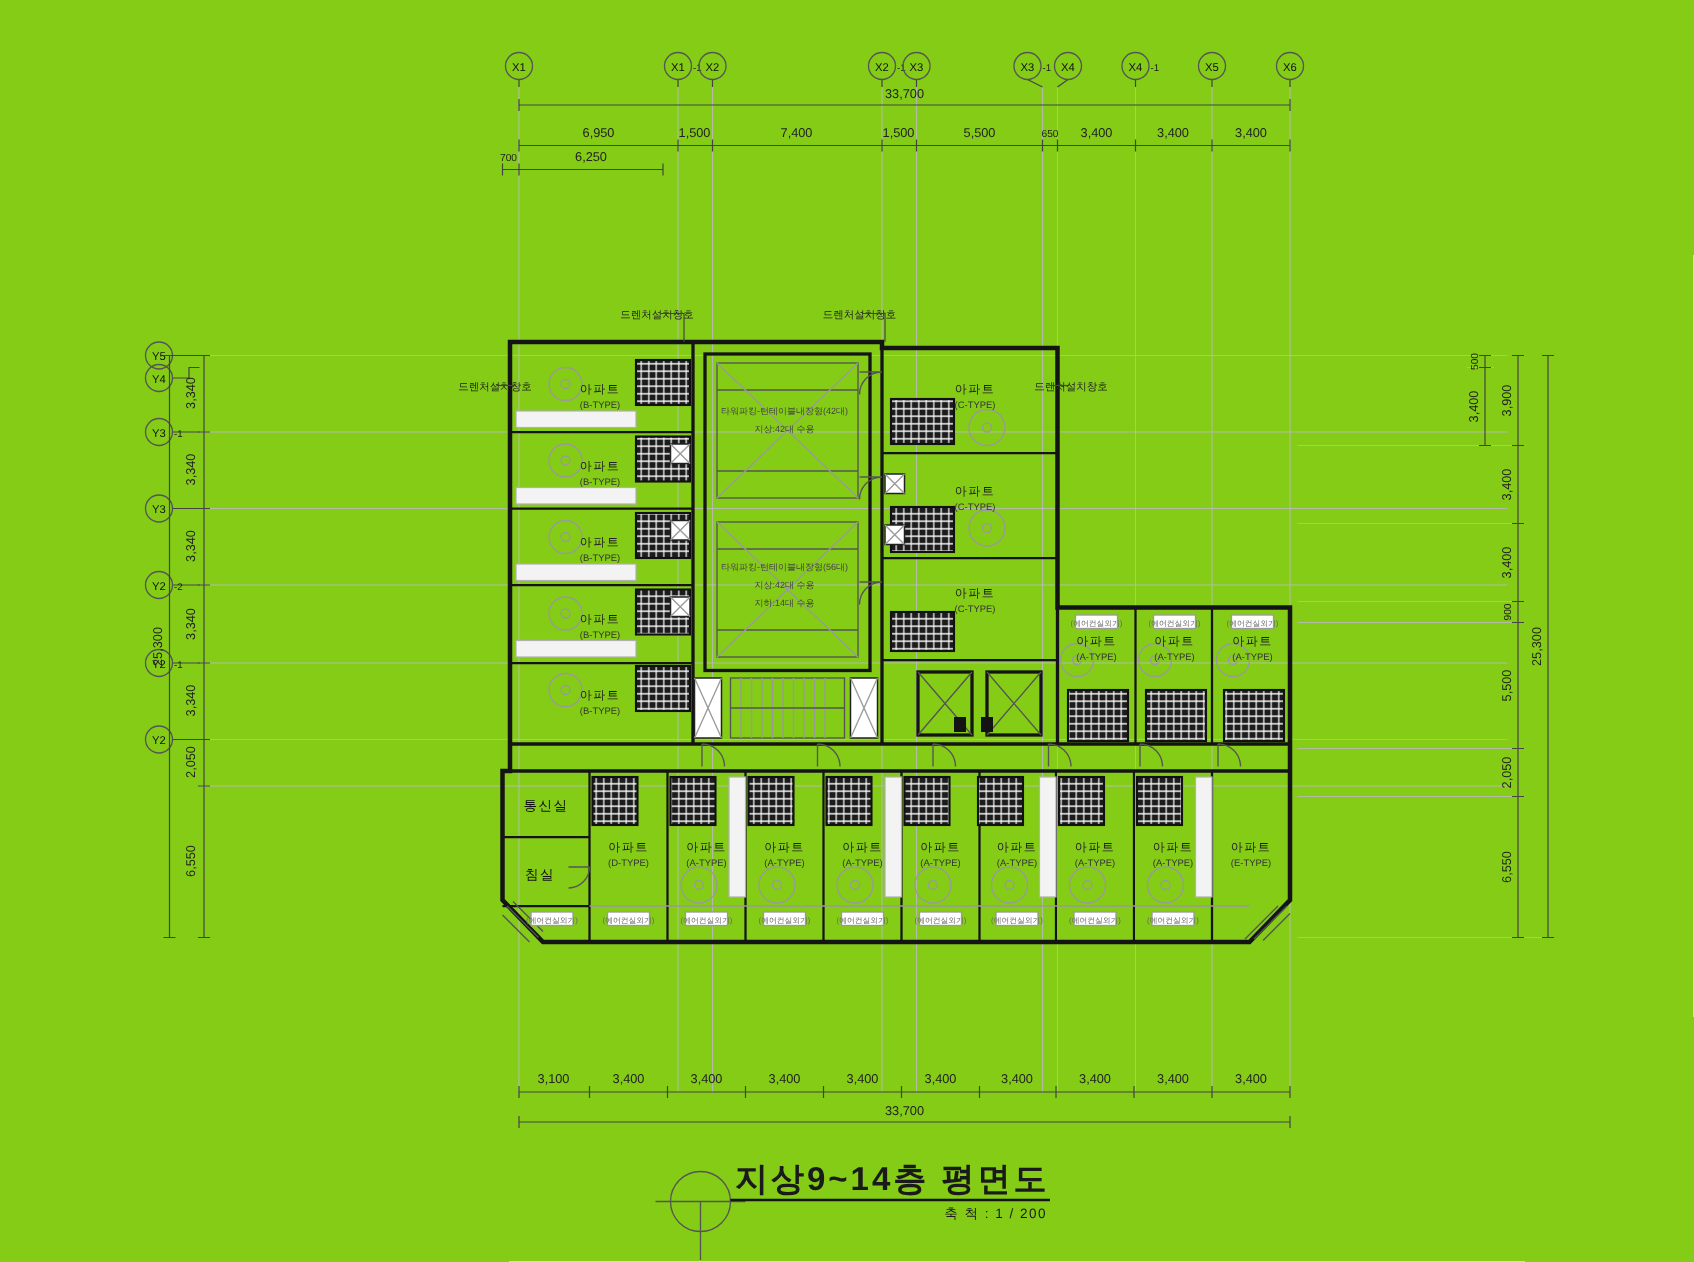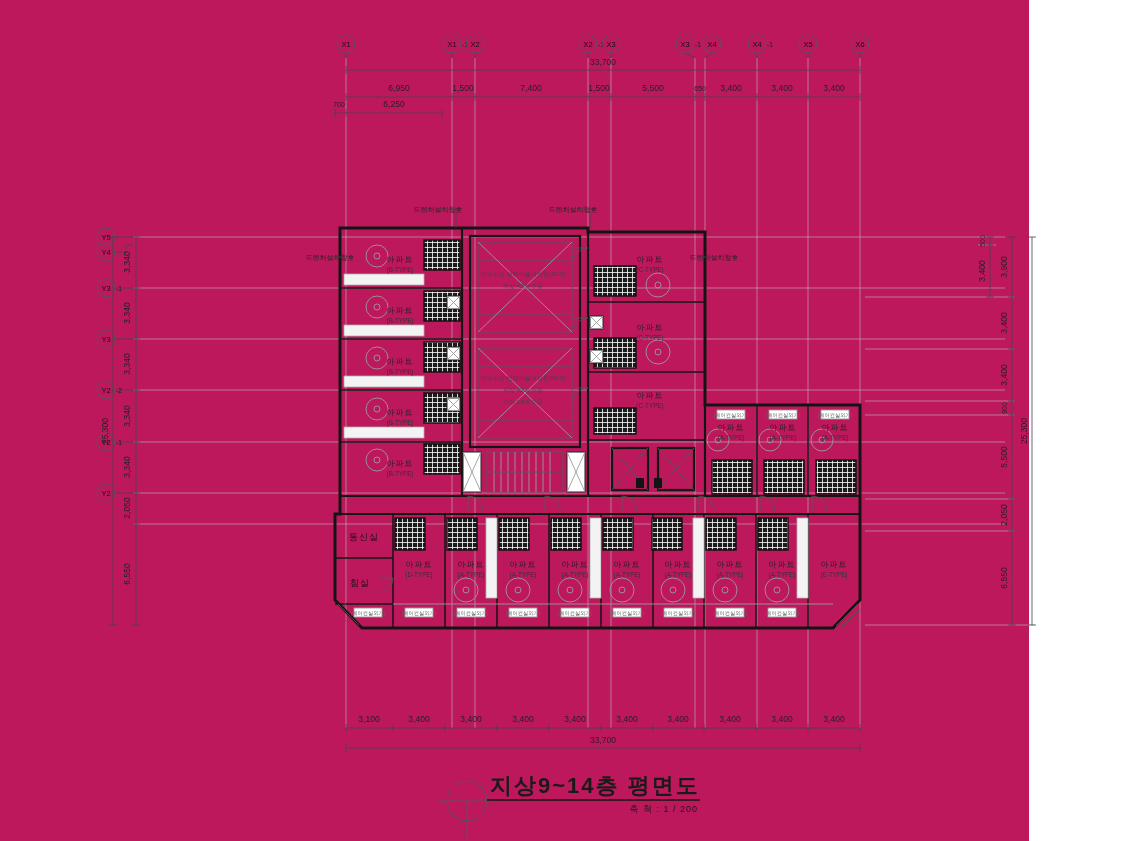--- a/index.html
+++ b/index.html
@@ -1,16 +1,16 @@
 <!DOCTYPE html>
 <html><head>
 <meta charset="utf-8">
 <style>
   html,body{margin:0;padding:0;background:#fff}
-  .stage{width:1029px;height:841px;position:relative;background:#be185d}
+  .stage{width:1129px;height:841px;position:relative;background:#84cc16}
   svg{display:block;font-family:"Liberation Sans","DejaVu Sans",sans-serif}
   text{fill:#1a1a1a;text-anchor:middle}
   .dim{font-size:8.5px;fill:#222}
   .dimS{font-size:6.8px;fill:#222}
   .bub{font-size:7.5px;fill:#111}
   .suf{font-size:6.5px;text-anchor:start}
   .unit{font-size:8px;fill:#222;letter-spacing:1px}
   .type{font-size:6.3px;fill:#333}
   .room{font-size:9px;fill:#111;letter-spacing:1px}
   .ann{font-size:7px;fill:#222}

